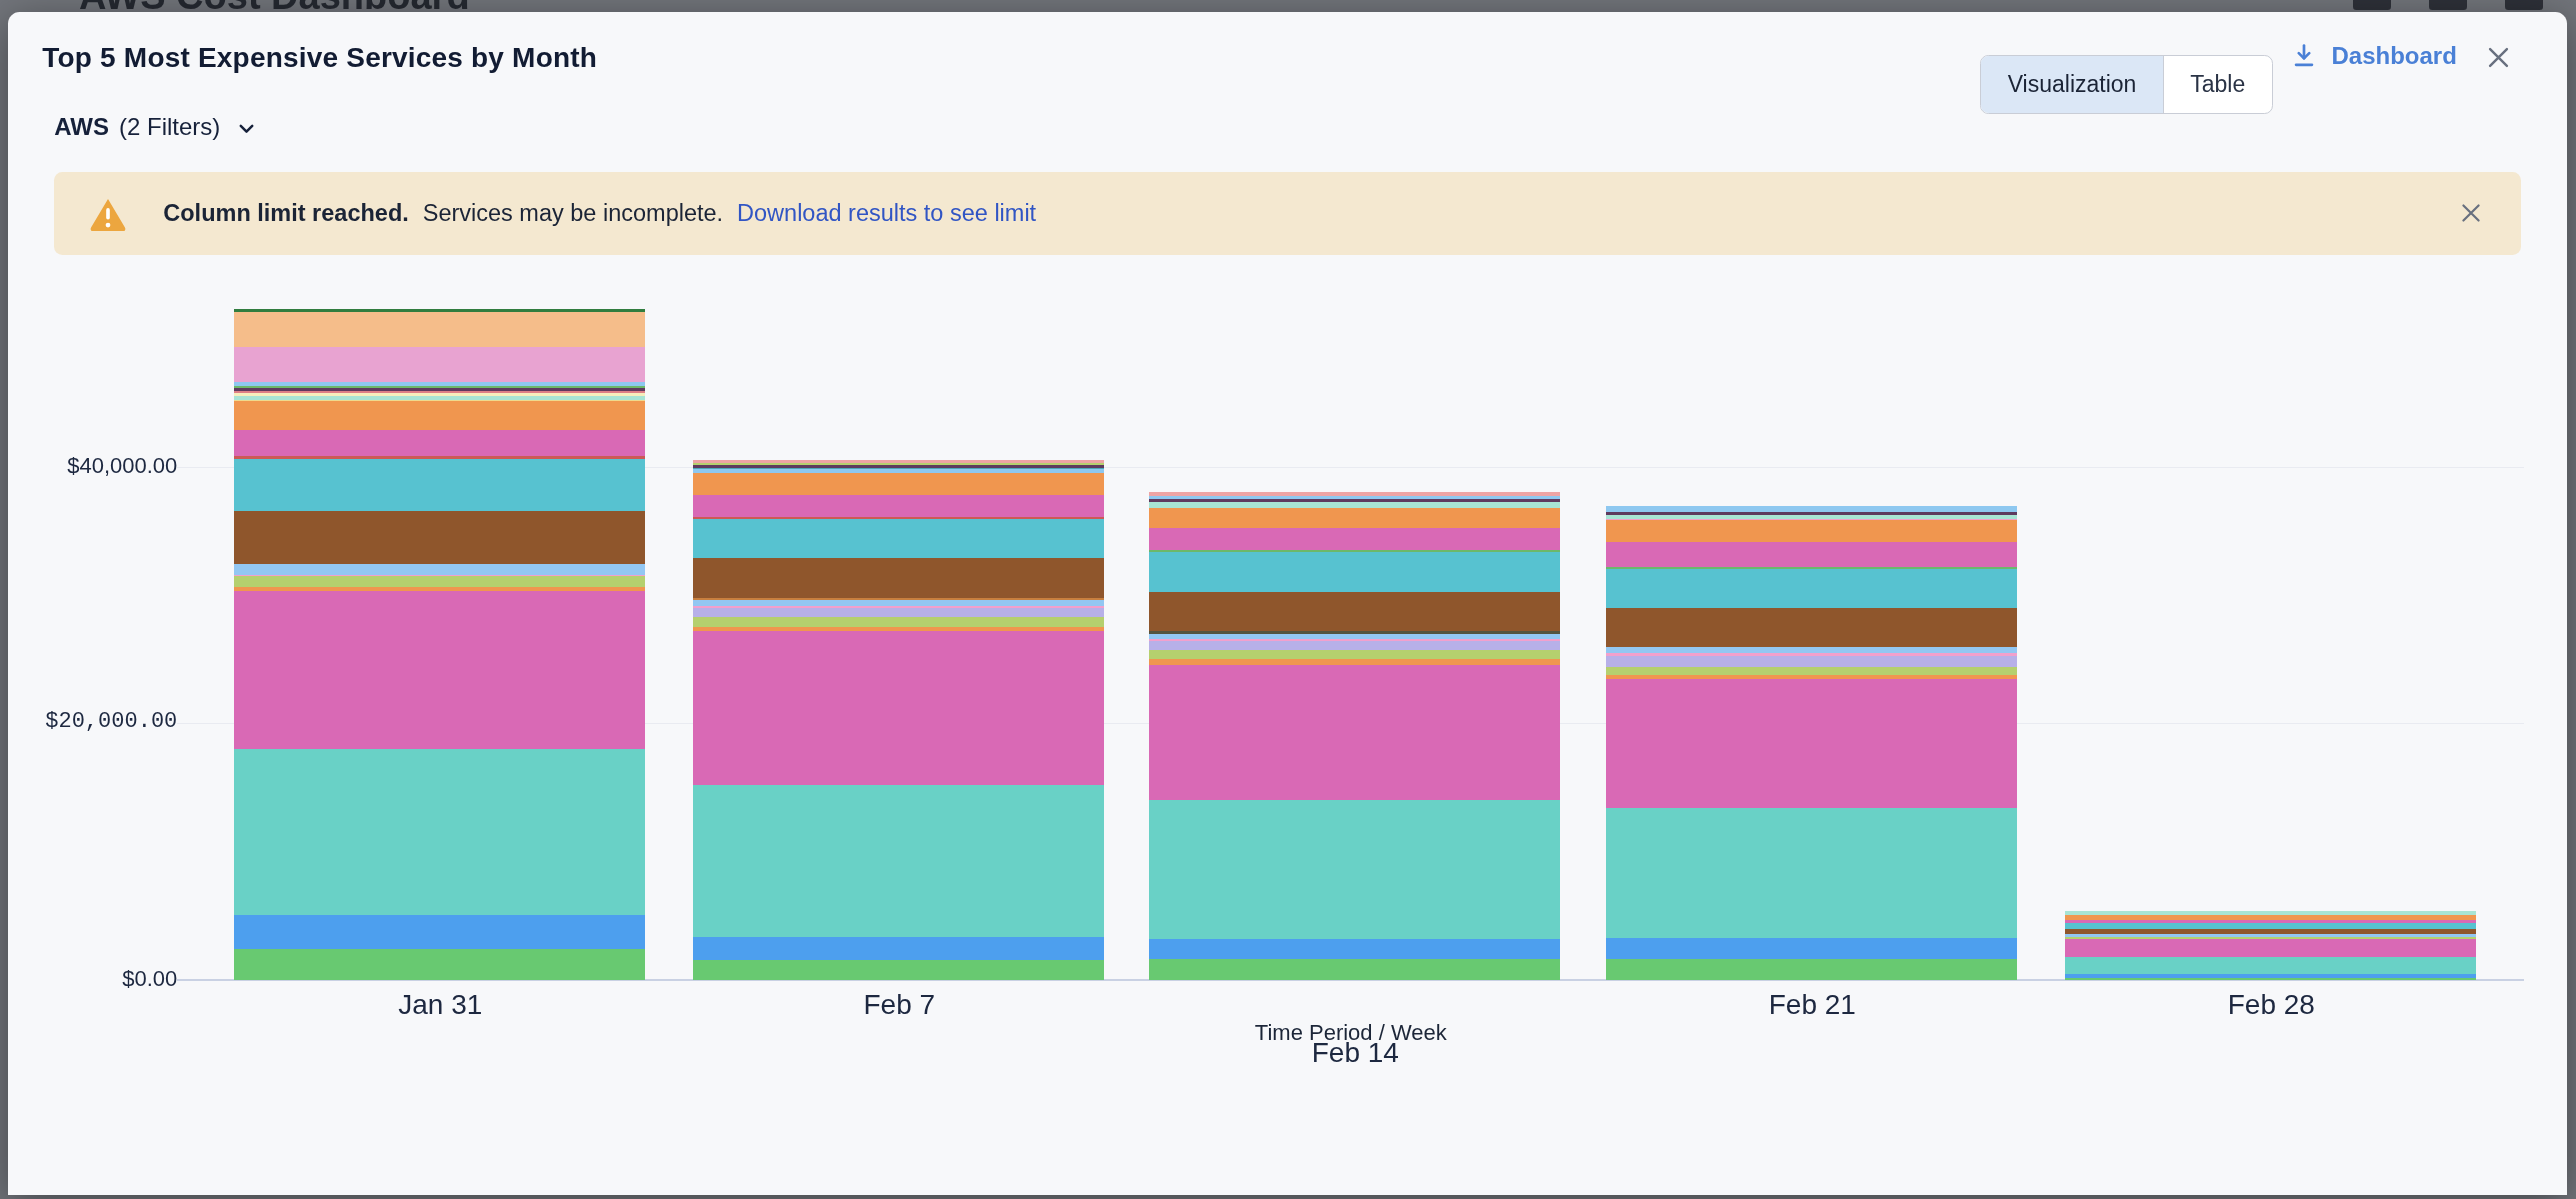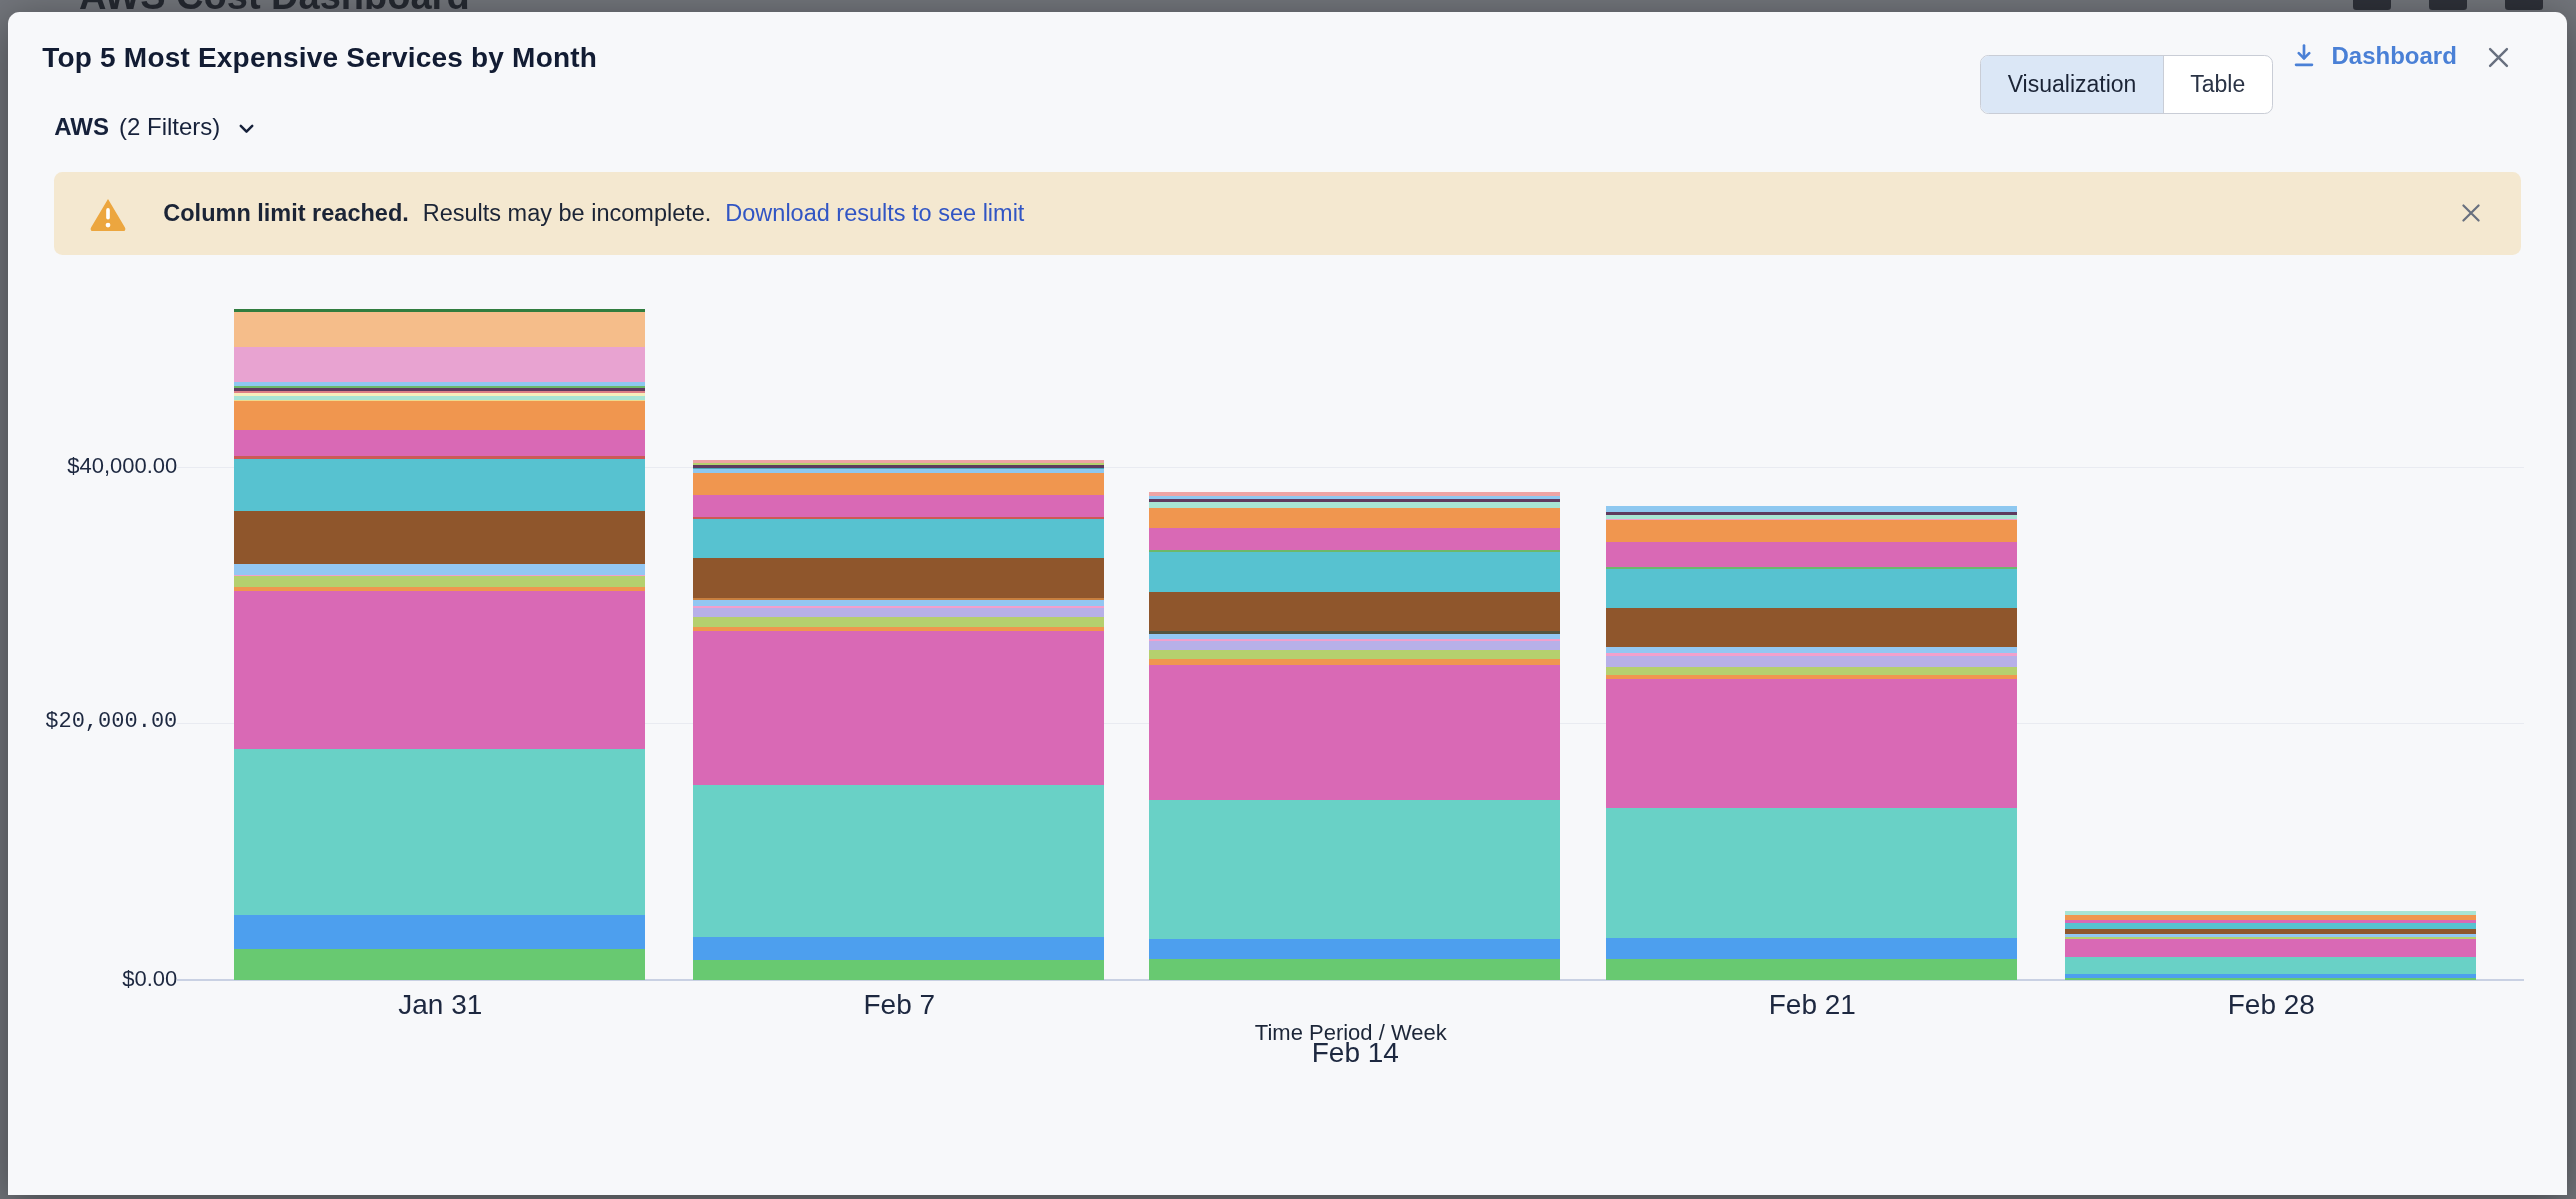--- a/index.html
+++ b/index.html
@@ -121,21 +121,21 @@
   <div class="banner">
     <span class="banner-icon">
       <svg width="38" height="35" viewBox="0 0 24 22">
         <path d="M12 1.8 22.7 19.9a1.7 1.7 0 0 1-1.47 2.56H2.77A1.7 1.7 0 0 1 1.3 19.9Z" fill="#eca63f"></path>
         <rect x="10.85" y="7.6" width="2.3" height="7.2" rx="1.15" fill="#ffffff"></rect>
         <circle cx="12" cy="18.3" r="1.5" fill="#ffffff"></circle>
       </svg>
     </span>
     <span class="banner-text">
       <span class="banner-bold">Column limit reached.</span>
-      <span class="banner-plain">Results may be incomplete.</span>
+      <span class="banner-plain">Services may be incomplete.</span>
       <span class="banner-link">Download results to see limit</span>
     </span>
     <span class="banner-close">
       <svg width="28" height="28" viewBox="0 0 24 24" fill="none" stroke="#68707f" stroke-width="1.9" stroke-linecap="round">
         <path d="M5.5 5.5l13 13M18.5 5.5l-13 13"></path>
       </svg>
     </span>
   </div>
 
   <div class="chart" id="chart">

